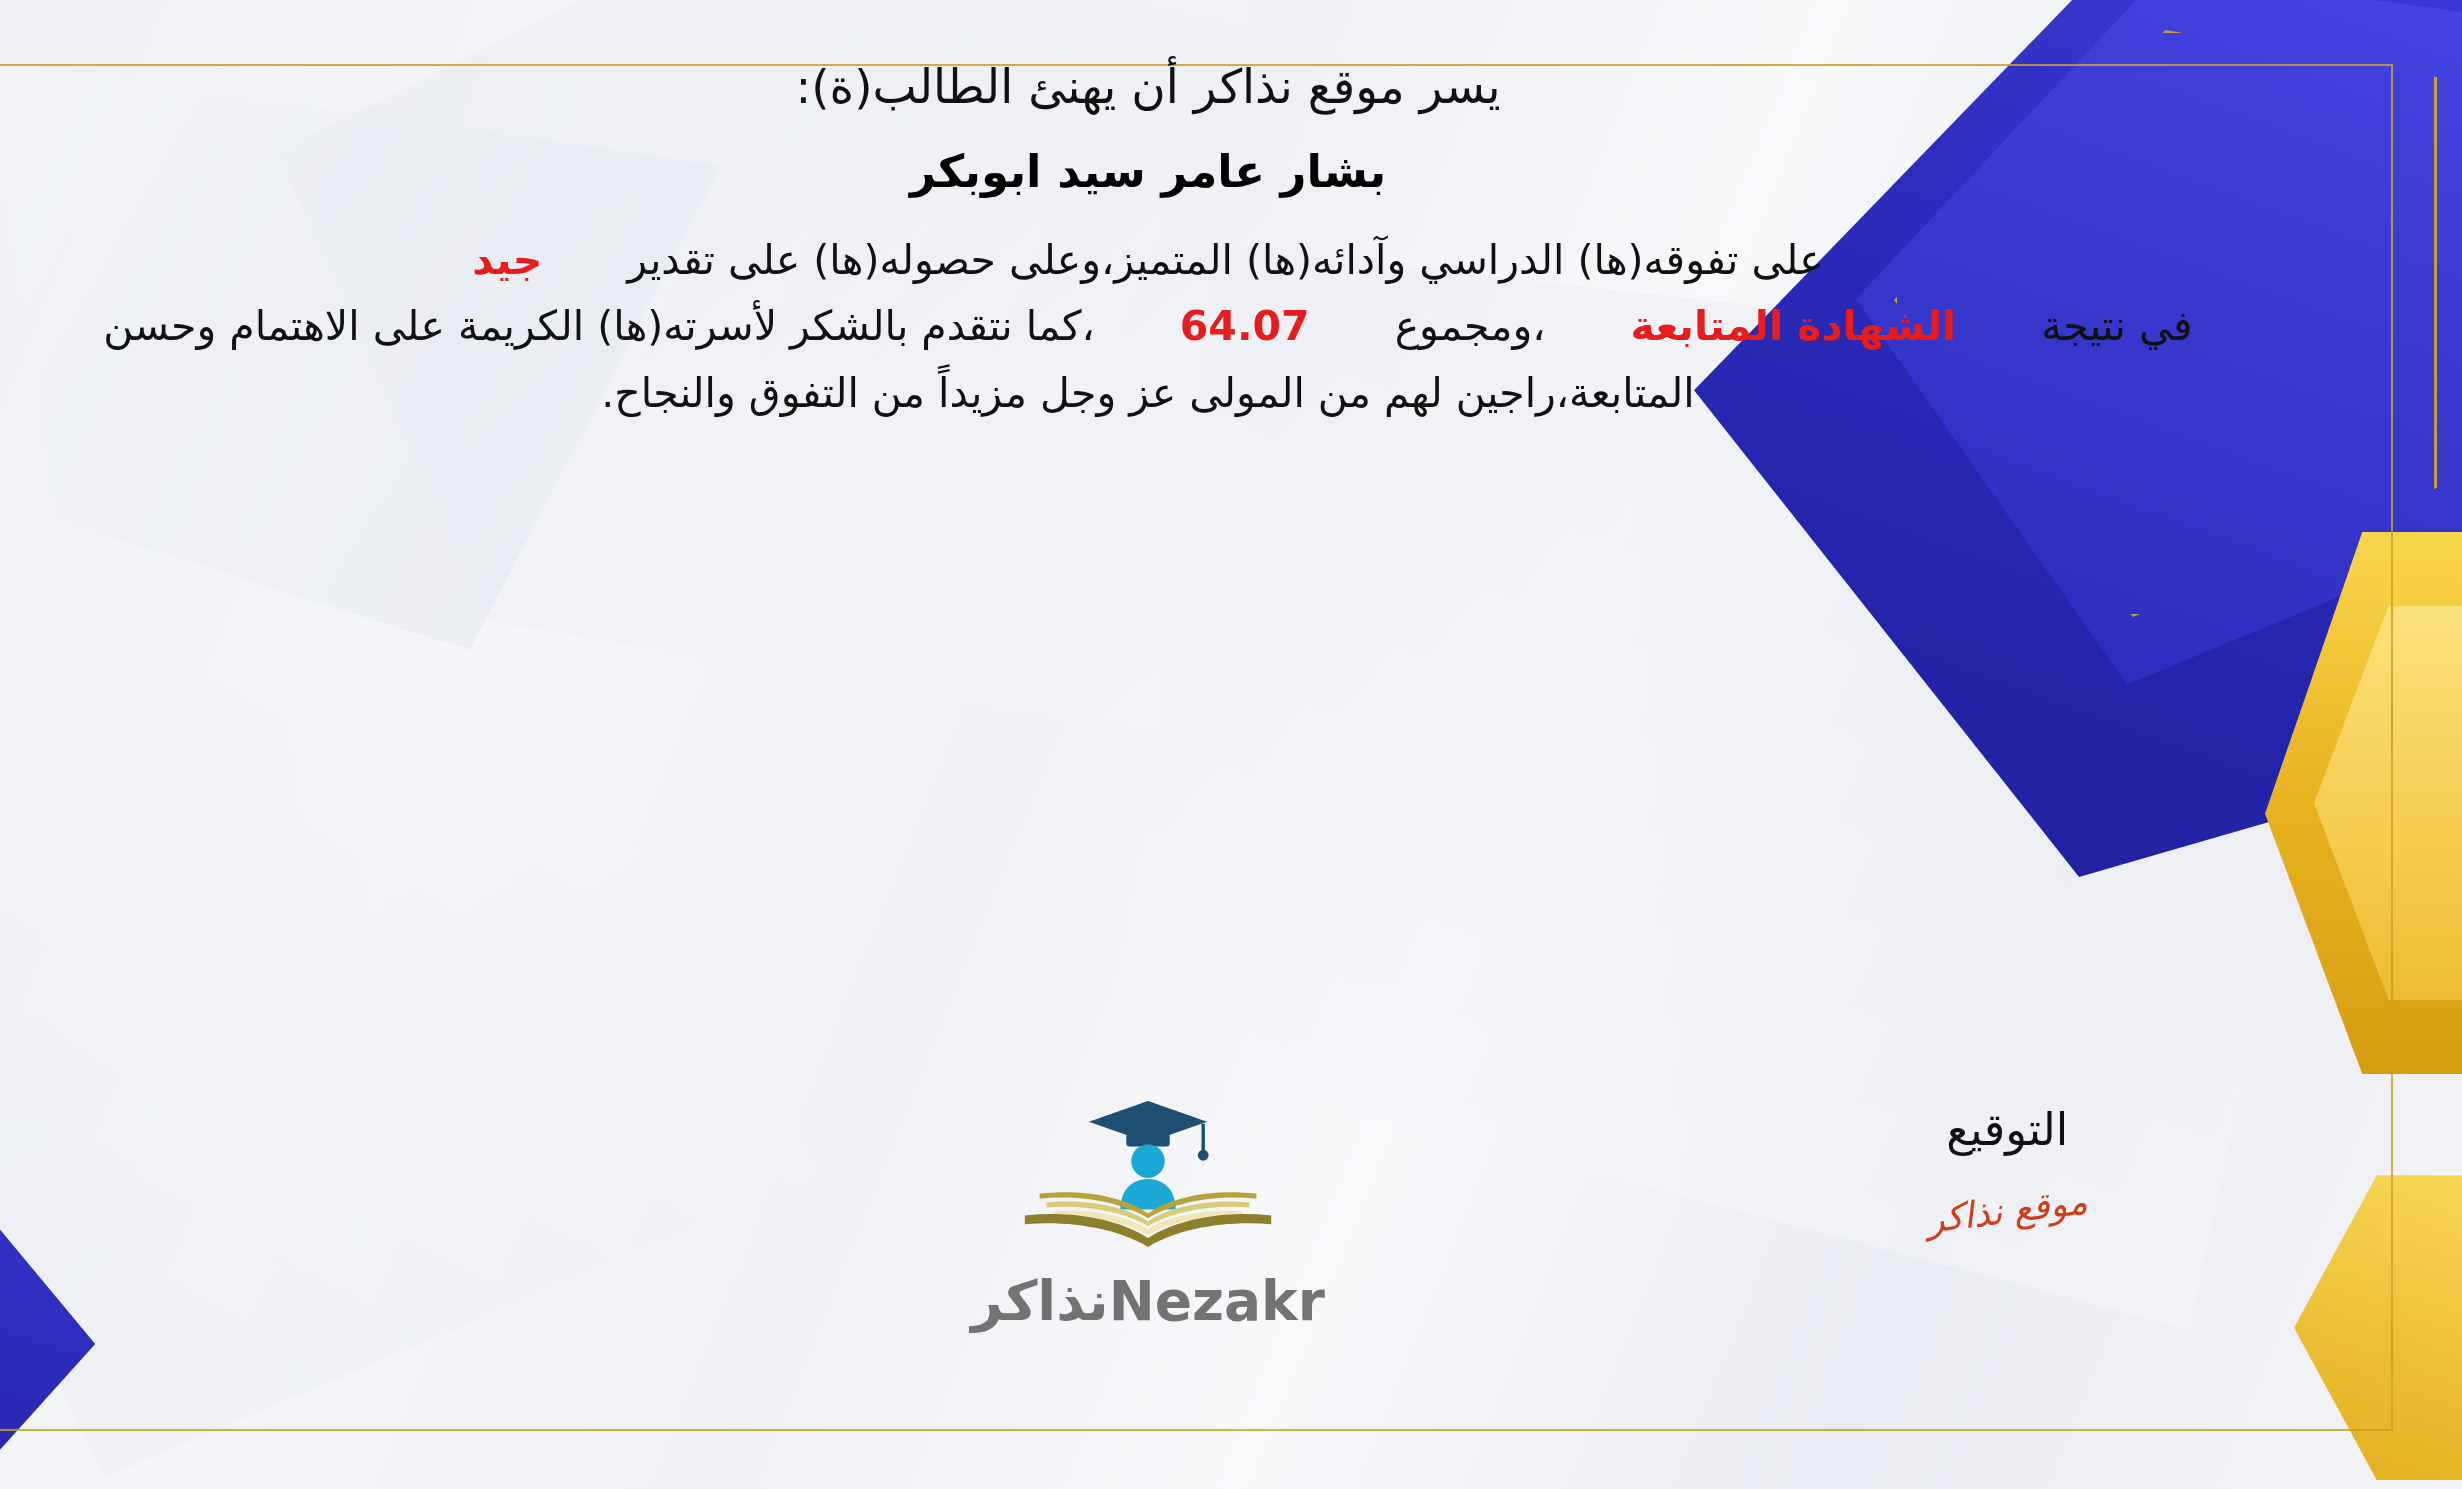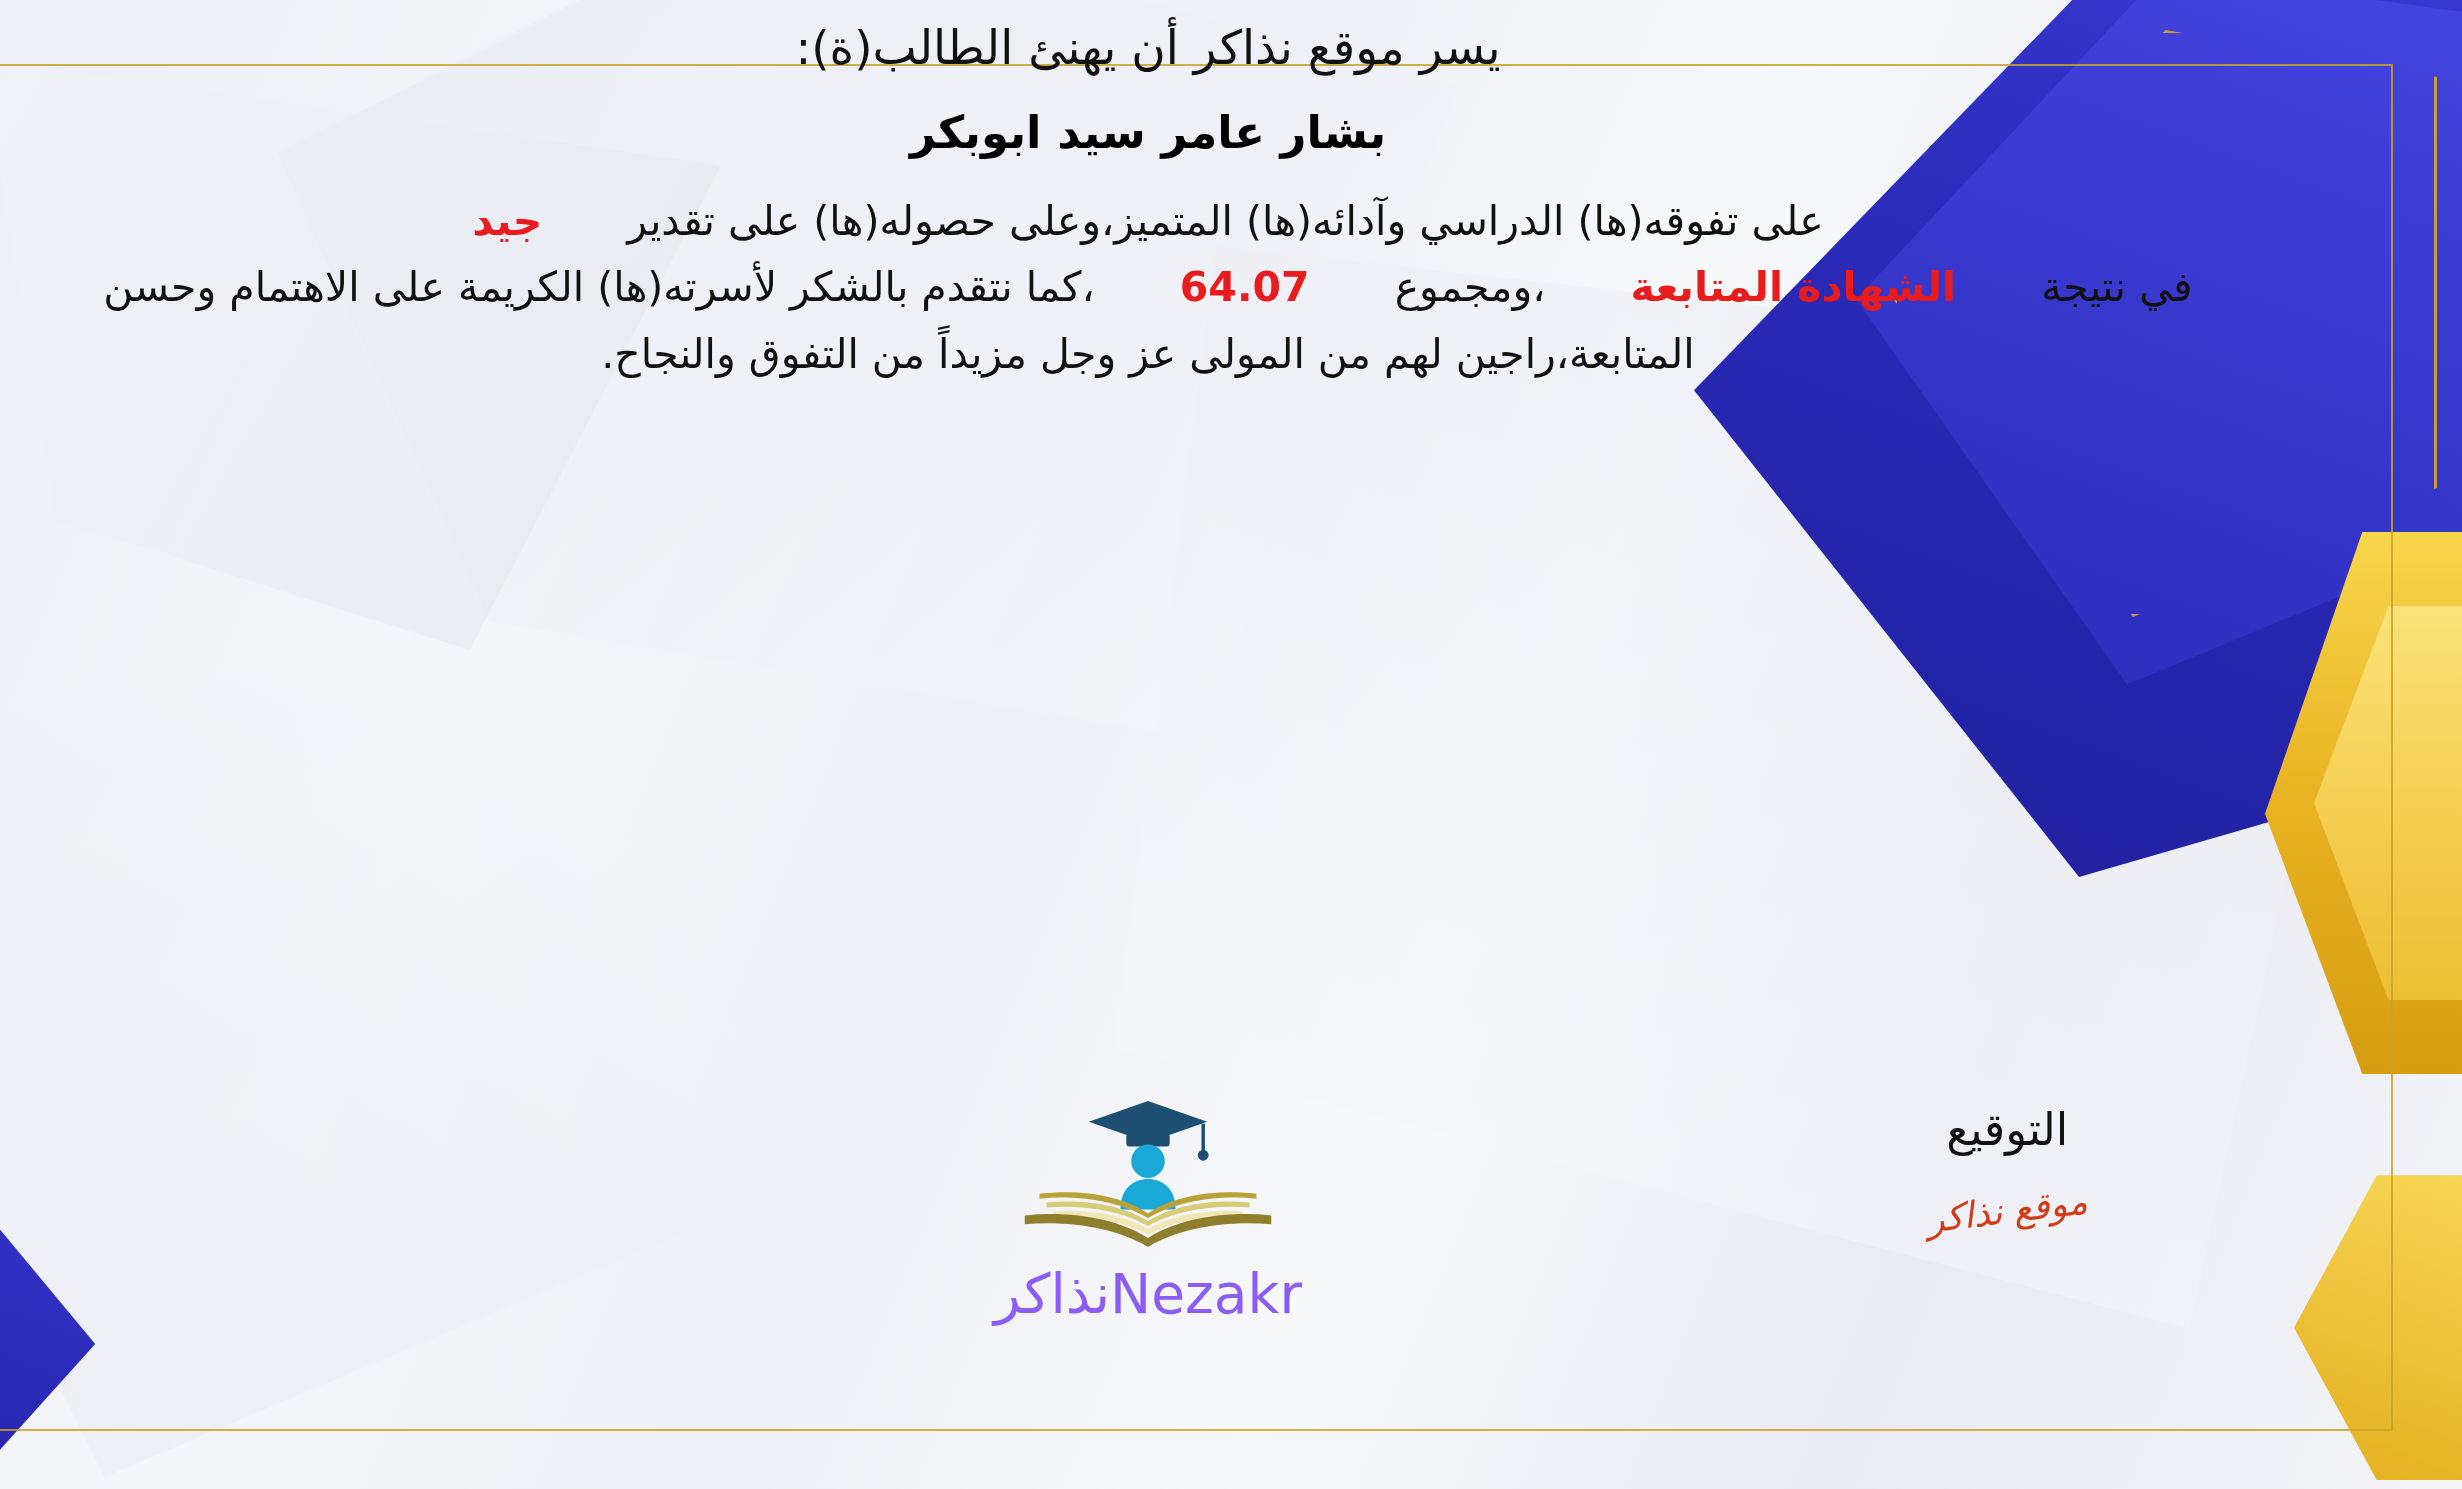--- a/index.html
+++ b/index.html
@@ -144,21 +144,21 @@
     color: #2b2bc9;
     letter-spacing: -3px;
     text-shadow:
       4.9px 5.9px 0 rgba(150,150,210,.45),
       0 0 1px #2b2bc9;
     line-height: 1.05;
     direction: rtl;
   }
 
   .line-congrats {
-    margin-top: 20px;
+    margin-top: 59px;
     font-size: 47px;
     color: #111111;
     direction: rtl;
   }
 
   .student-name {
     margin-top: 30.5px;
     font-size: 45px;
     font-weight: bold;
     color: #000000;
@@ -219,24 +219,24 @@
     width: 404px;
     text-align: center;
   }
   .logo-mark {
     position: relative;
     width: 276px;
     height: 163px;
     margin: 0 auto;
   }
   .logo-text {
-    margin-top: 7px;
+    margin-top: 14px;
     font-size: 55px;
-    font-weight: normal;
-    color: #8b5cf6;
+    font-weight: bold;
+    color: #737373;
     direction: rtl;
     letter-spacing: 0px;
   }
 </style>
 </head>
 <body>
 
 <div class="certificate">
 
   <div class="bg-base">

